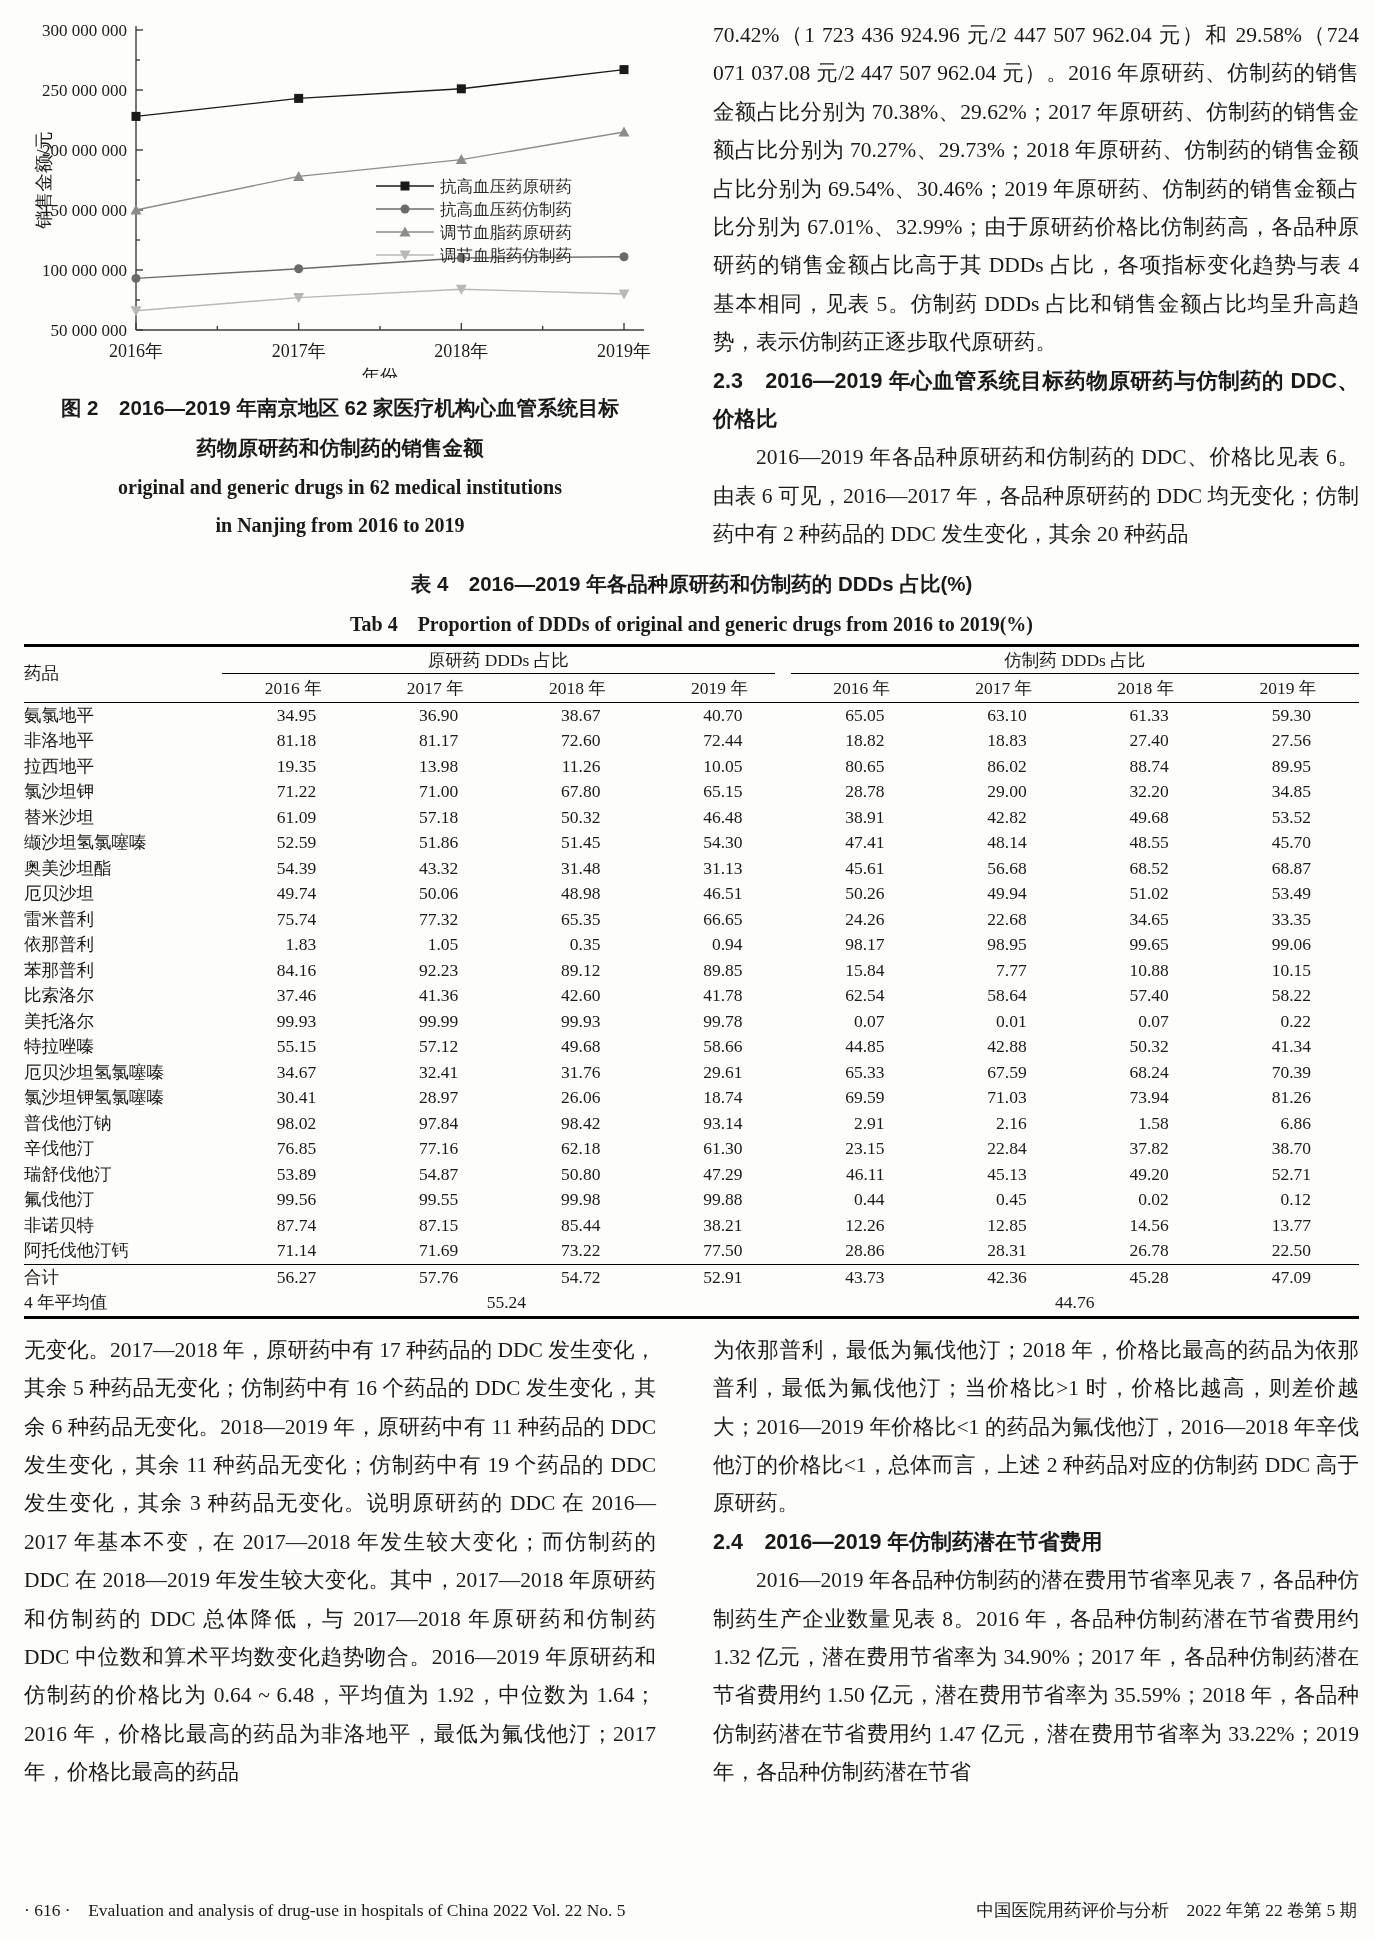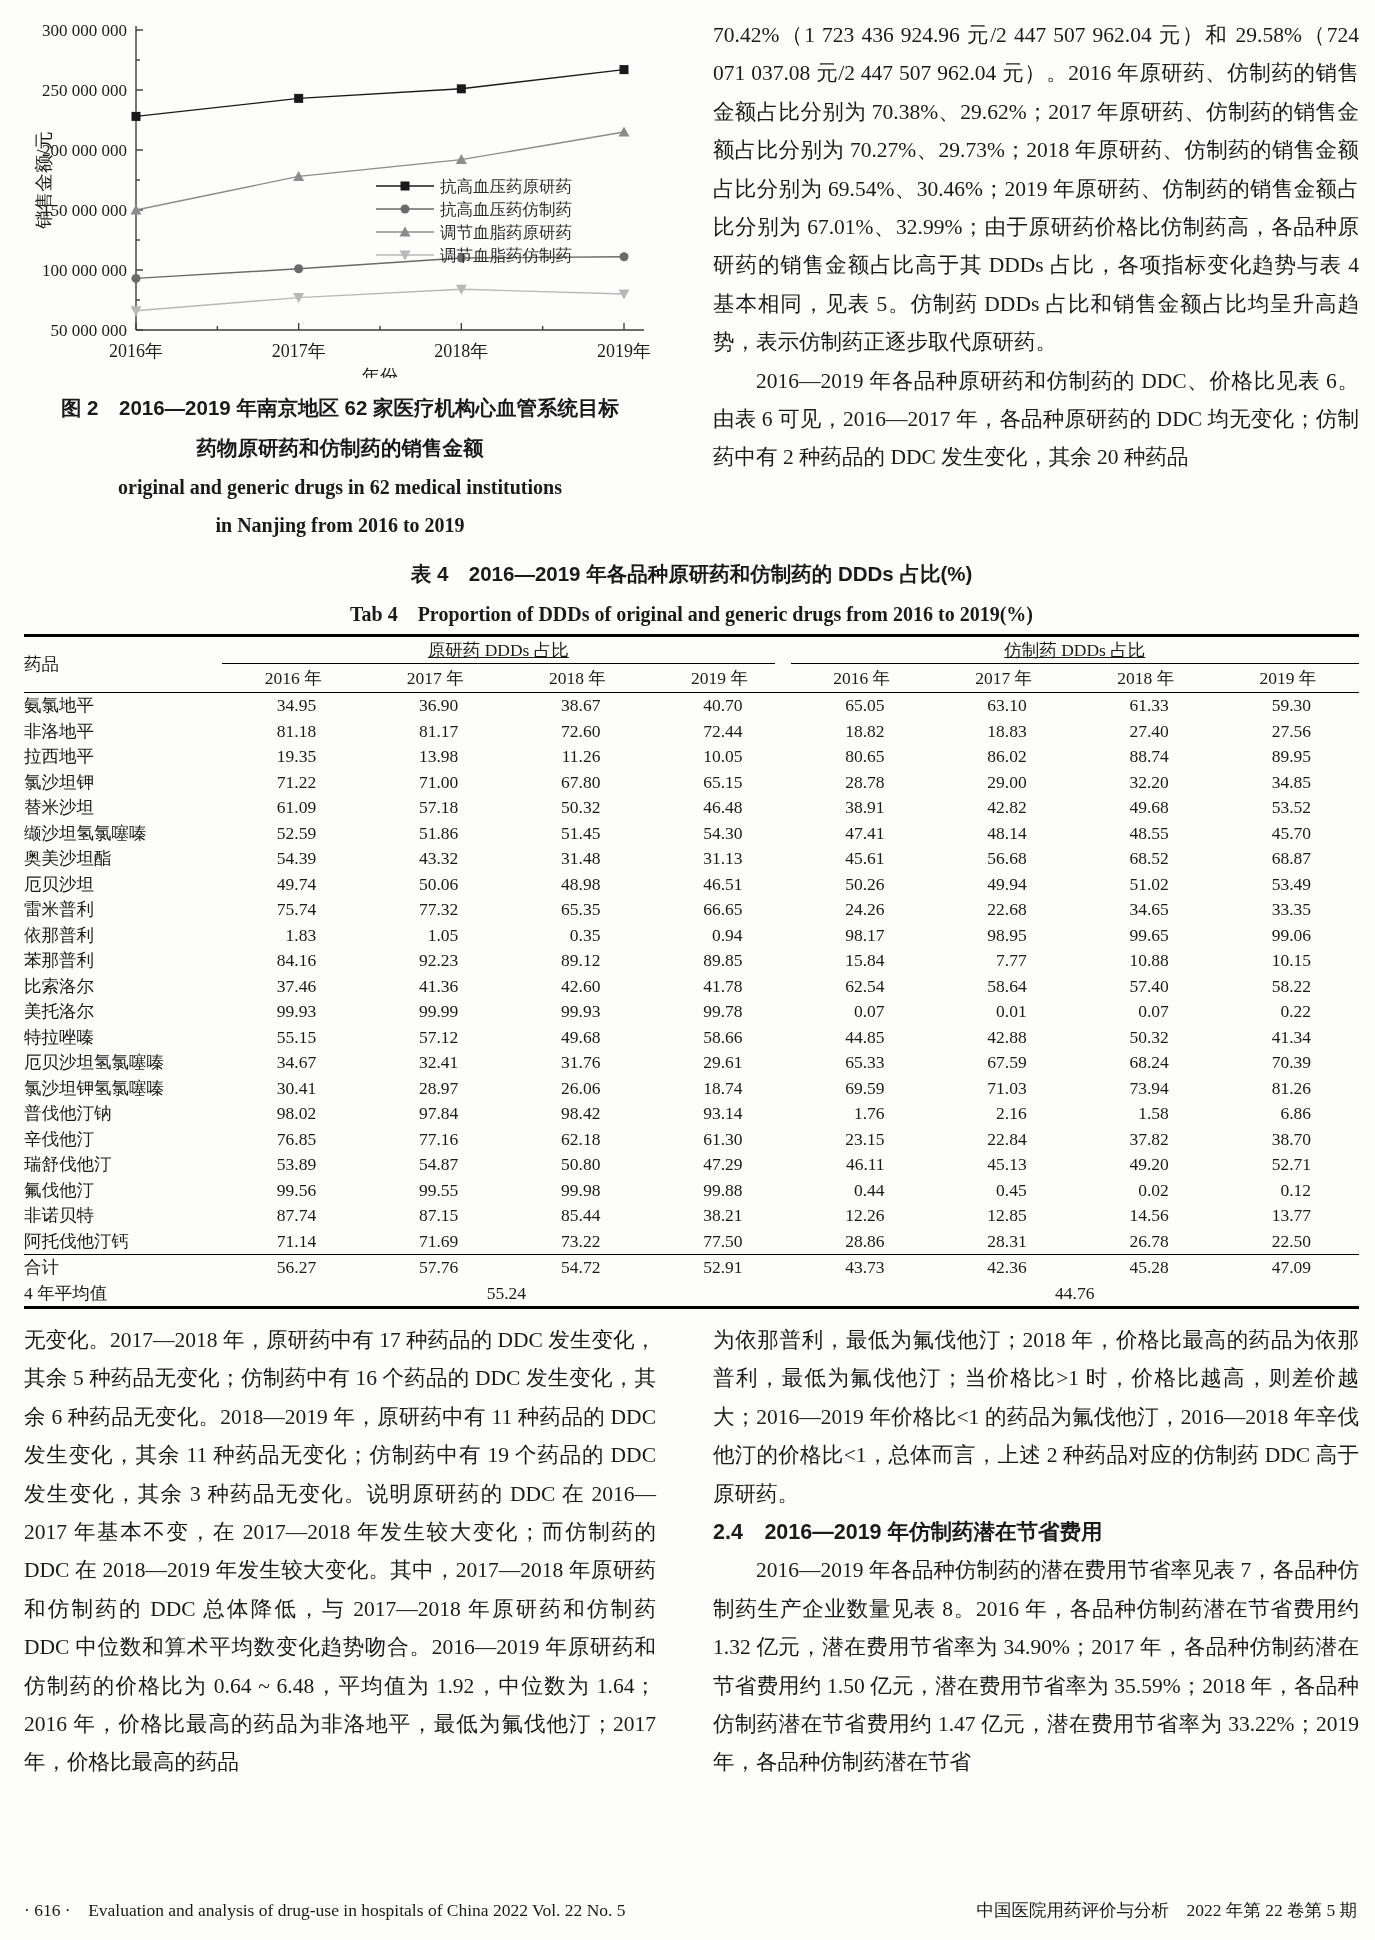--- a/index.html
+++ b/index.html
@@ -30,21 +30,21 @@
   .tbl-title-cn{text-align:center;font-family:"Liberation Sans","DejaVu Sans",sans-serif;
                 font-weight:bold;font-size:20.5px;line-height:40px;}
   .tbl-title-en{text-align:center;font-weight:bold;font-size:20px;line-height:40px;}
   table.t4{width:1335px;border-collapse:collapse;
            border-top:3px solid #000;border-bottom:3px solid #000;font-size:17.5px;}
   .t4 th,.t4 td{font-weight:normal;padding:0;line-height:25.5px;white-space:nowrap;}
   .c-drug{width:198px;}
   .c-num{width:142px;}
   .drug-h{text-align:left;vertical-align:middle;border-bottom:1.4px solid #000;}
   th.grp{padding:0;}
-  .grpline{border-bottom:1.2px solid #000;line-height:26px;margin-right:16px;text-decoration:underline;}
+  .grpline{border-bottom:1.2px solid #000;line-height:26px;margin-right:16px;}
   .g2line{margin-right:0;}
   th.yr{text-align:center;border-bottom:1.4px solid #000;line-height:28px;}
   .t4 td.drug{text-align:left;}
   .t4 td.num{text-align:right;padding-right:48px;}
   .t4 td.avg{text-align:center;}
   .t4 tr.total td{border-top:1.2px solid #000;}
   
   .bottom{display:flex;margin-top:12px;}
   .b-left{width:632px;flex:none;}
   .b-right{width:646px;flex:none;margin-left:auto;}
@@ -128,20 +128,21 @@
         <div>图 2　2016—2019 年南京地区 62 家医疗机构心血管系统目标</div>
         <div>药物原研药和仿制药的销售金额</div>
       </div>
       <div class="cap-en">
         <div>original and generic drugs in 62 medical institutions</div>
         <div>in Nanjing from 2016 to 2019</div>
       </div>
     </div>
     <div class="col-right">
       <p class="bodytext">70.42%（1 723 436 924.96 元/2 447 507 962.04 元）和 29.58%（724 071 037.08 元/2 447 507 962.04 元）。2016 年原研药、仿制药的销售金额占比分别为 70.38%、29.62%；2017 年原研药、仿制药的销售金额占比分别为 70.27%、29.73%；2018 年原研药、仿制药的销售金额占比分别为 69.54%、30.46%；2019 年原研药、仿制药的销售金额占比分别为 67.01%、32.99%；由于原研药价格比仿制药高，各品种原研药的销售金额占比高于其 DDDs 占比，各项指标变化趋势与表 4 基本相同，见表 5。仿制药 DDDs 占比和销售金额占比均呈升高趋势，表示仿制药正逐步取代原研药。</p>
+      <h3 class="heading">2.3　2016—2019 年心血管系统目标药物原研药与仿制药的 DDC、价格比</h3>
       <p class="bodytext indent">2016—2019 年各品种原研药和仿制药的 DDC、价格比见表 6。由表 6 可见，2016—2017 年，各品种原研药的 DDC 均无变化；仿制药中有 2 种药品的 DDC 发生变化，其余 20 种药品</p>
     </div>
   </div>
 
   <div class="table-block">
     <div class="tbl-title-cn">表 4　2016—2019 年各品种原研药和仿制药的 DDDs 占比(%)</div>
     <div class="tbl-title-en">Tab 4　Proportion of DDDs of original and generic drugs from 2016 to 2019(%)</div>
     <table class="t4">
       <colgroup>
         <col class="c-drug">
@@ -351,21 +352,21 @@
             <td class="num">71.03</td>
             <td class="num">73.94</td>
             <td class="num">81.26</td>
           </tr>
           <tr>
             <td class="drug">普伐他汀钠</td>
             <td class="num">98.02</td>
             <td class="num">97.84</td>
             <td class="num">98.42</td>
             <td class="num">93.14</td>
-            <td class="num">1.76</td>
+            <td class="num">2.91</td>
             <td class="num">2.16</td>
             <td class="num">1.58</td>
             <td class="num">6.86</td>
           </tr>
           <tr>
             <td class="drug">辛伐他汀</td>
             <td class="num">76.85</td>
             <td class="num">77.16</td>
             <td class="num">62.18</td>
             <td class="num">61.30</td>

